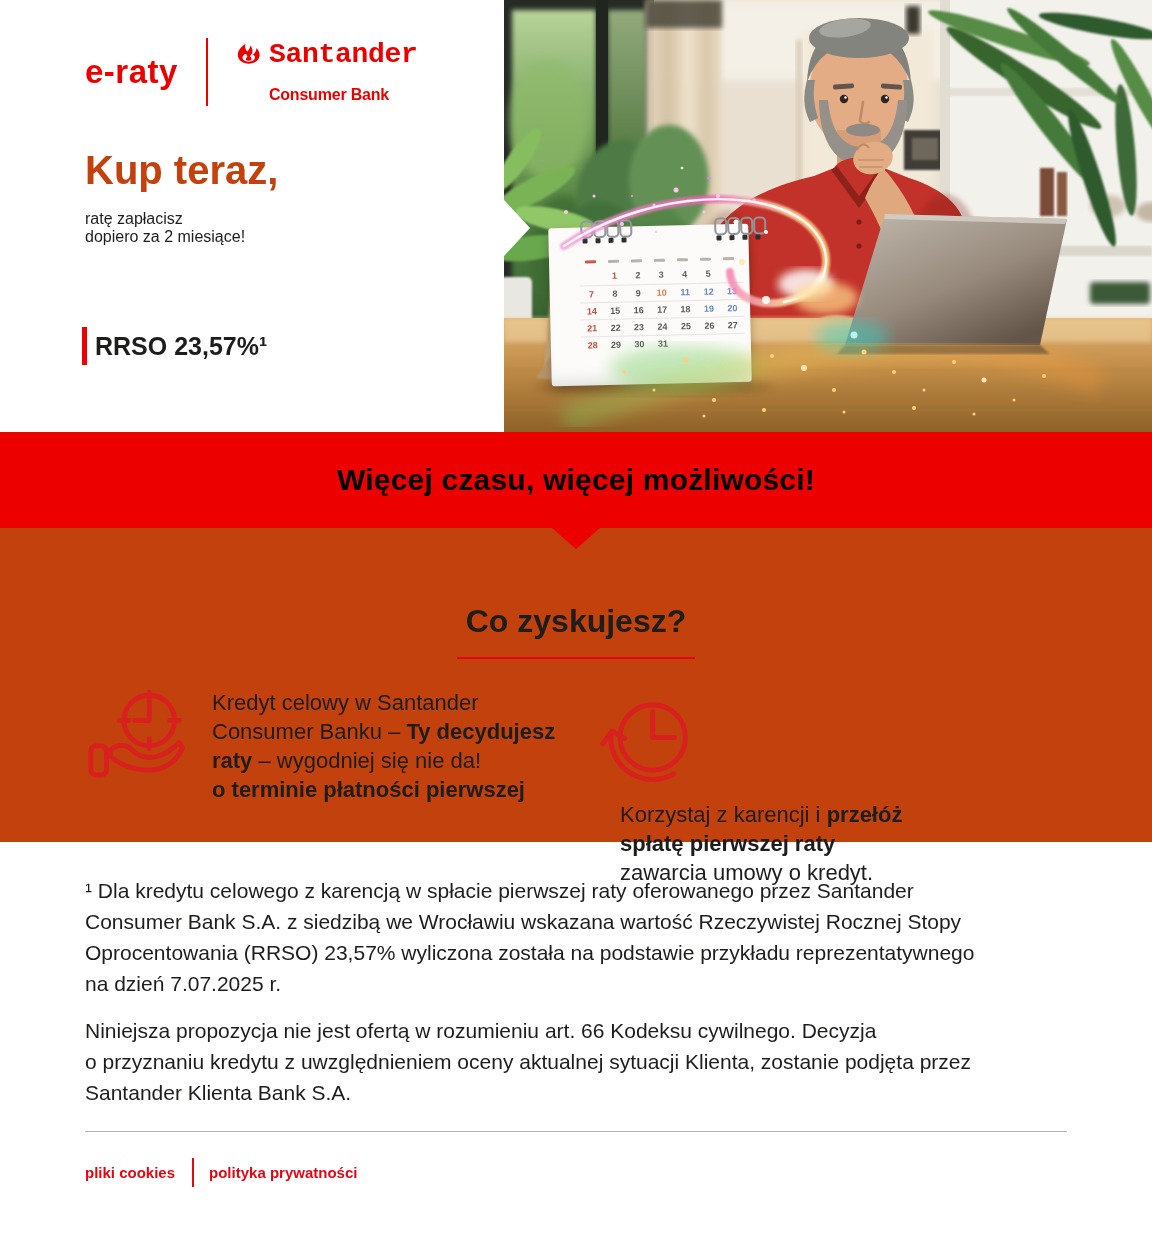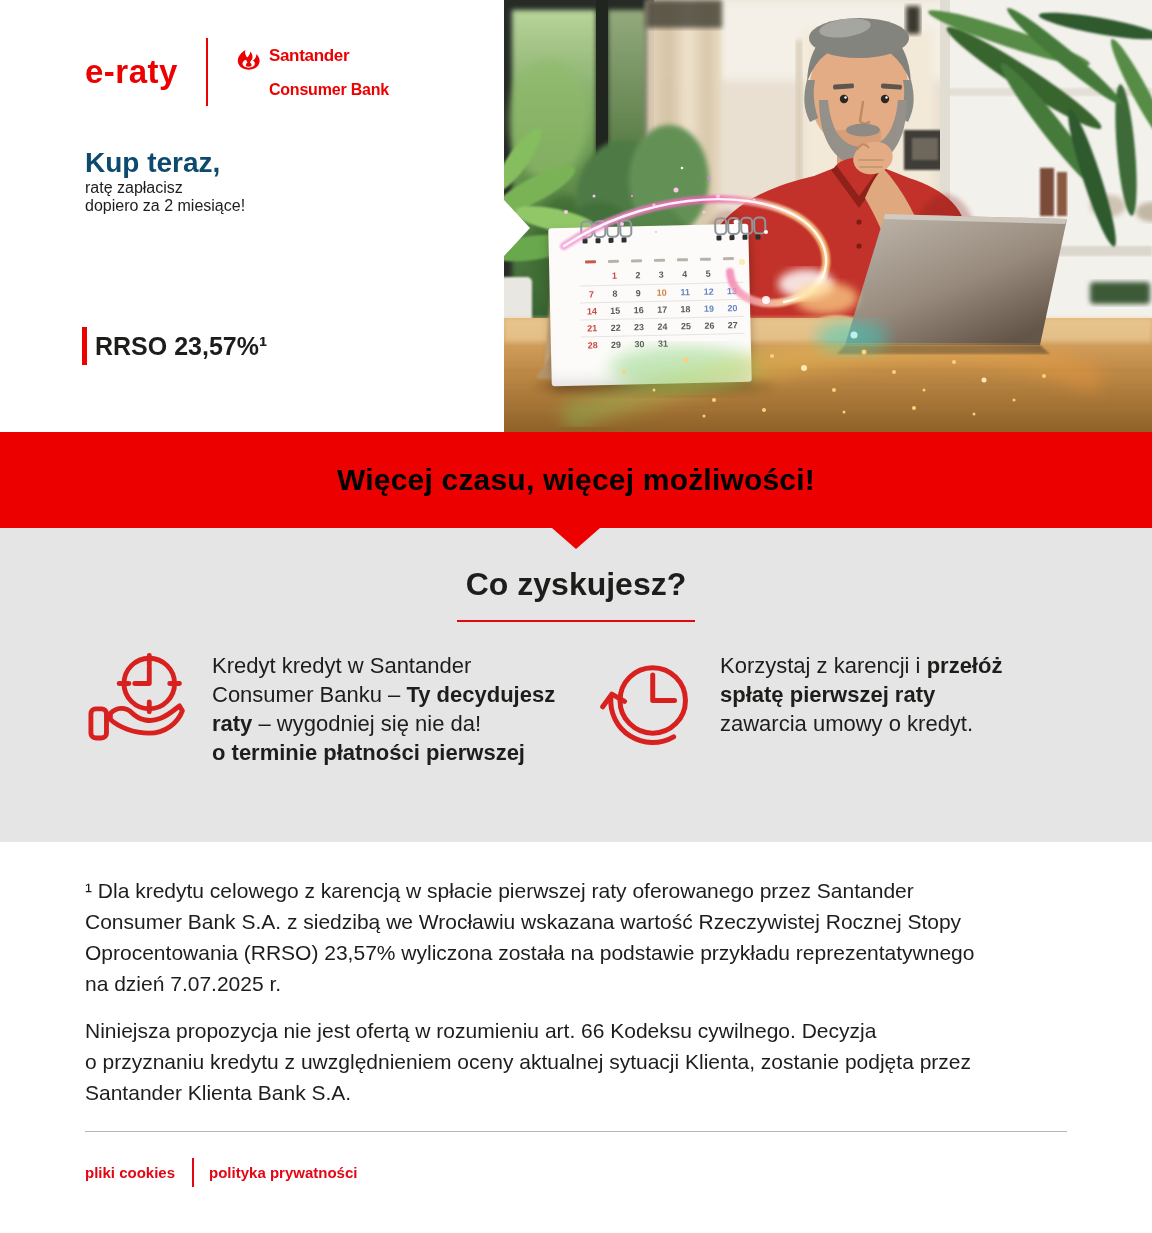--- a/index.html
+++ b/index.html
@@ -7,25 +7,25 @@
         font-family:"Liberation Sans",sans-serif;color:#1d1d1b;}
 
   
   .hero{position:relative;height:432px;background:#fff;}
   .logo-row{position:absolute;left:85px;top:38px;display:flex;align-items:center;}
   .eraty{font-size:33px;font-weight:bold;color:#ec0000;letter-spacing:.5px;cursor:pointer;}
   .logo-divider{width:2px;height:68px;background:#ec0000;margin:0 27px 0 28px;}
   .santander{display:flex;align-items:flex-start;cursor:pointer;}
   .flame{width:28px;height:24px;margin:3px 6px 0 0;}
   .sant-text{display:flex;flex-direction:column;line-height:1;}
-  .sant-name{font-size:17px;font-weight:bold;color:#ec0000;letter-spacing:-.3px;}
+  .sant-name{font-size:28px;font-weight:bold;color:#ec0000;letter-spacing:-.3px;font-family:Liberation Mono, monospace;}
   .sant-sub{font-size:16px;font-weight:bold;color:#ec0000;margin-top:18px;letter-spacing:-.2px;}
 
   .headline{position:absolute;left:85px;top:148px;}
-  .headline .accent{font-size:28px;font-weight:bold;color:#0c4a6e;line-height:1.1;margin-bottom:0;}
+  .headline .accent{font-size:40px;font-weight:bold;color:#c2410c;line-height:1.1;margin-bottom:18px;}
   .rrso{position:absolute;left:82px;top:327px;display:flex;align-items:center;
         border-left:5px solid #ec0000;padding-left:8px;height:38px;
         font-size:25px;font-weight:bold;color:#1d1d1b;}
 
   
   .photo{position:absolute;left:504px;top:0;width:648px;height:432px;overflow:hidden;background:#e9e0d2;}
   .photo svg{display:block;}
   .fx,.scene{position:absolute;left:0;top:0;}
   .notch{position:absolute;left:0;top:200px;width:0;height:0;
          border-top:28px solid transparent;border-bottom:28px solid transparent;border-left:26px solid #fff;}
@@ -46,27 +46,27 @@
   .cal-cell.blue{color:#6787c2;}
   .cal-cell.orange{color:#d2823f;}
 
   
   .banner{position:relative;height:96px;background:#ec0000;display:flex;align-items:center;justify-content:center;}
   .banner-text{color:#000000;font-size:30px;font-weight:bold;letter-spacing:.2px;}
   .banner-arrow{position:absolute;left:50%;top:96px;transform:translateX(-50%);width:0;height:0;
                 border-left:24px solid transparent;border-right:24px solid transparent;border-top:21px solid #ec0000;}
 
   
-  .benefits{background:#e5e5e5;height:314px;box-sizing:border-box;padding-top:38px;}
+  .benefits{background:#c2410c;height:314px;box-sizing:border-box;padding-top:75px;}
   .benefits h2{margin:0;text-align:center;font-size:32px;font-weight:bold;color:#1d1d1b;}
   .h2-underline{width:238px;height:2px;background:#e30613;margin:17px auto 0;}
   .benefit-row{display:flex;align-items:flex-start;padding:29px 0 0 88px;}
   .benefit{display:flex;align-items:flex-start;}
   .benefit.first{width:472px;}
-  .benefit.second{margin-left:40px;}
+  .benefit.second{margin-left:40px;flex-direction:column;}
   .icon-box{flex:none;}
   .benefit-text{font-size:22px;line-height:29px;color:#1d1d1b;}
   .benefit.first .benefit-text{margin-left:17px;width:348px;}
   .benefit.second .benefit-text{margin-left:20px;width:312px;}
   .seg-line{white-space:nowrap;}
 
   
   .legal{padding:33px 85px 0;font-size:21px;line-height:31px;color:#1d1d1b;}
   .legal .p2{margin-top:16px;}
 
@@ -410,21 +410,21 @@
             <g stroke="#d8201f" stroke-width="5" fill="none" stroke-linecap="round" stroke-linejoin="round">
               <circle cx="63" cy="31" r="26"></circle>
               <path d="M63,2 V12 M63,50 V60 M32,31 H42 M84,31 H94"></path>
               <path d="M63,31 L63,14 M63,31 L48,31"></path>
               <rect x="3" y="57" width="16" height="30" rx="5"></rect>
               <path d="M23,62 C29,55 39,55 45,61 C53,69 64,71 74,67 C82,64 89,58 94,54 L97,59 C92,72 79,82 63,82 C47,82 32,76 23,68 Z"></path>
             </g>
           </svg>
         </div>
         <div class="benefit-text">
-            <div class="seg-line"><span>Kredyt kredyt w Santander</span></div>
+            <div class="seg-line"><span>Kredyt celowy w Santander</span></div>
             <div class="seg-line"><span>Consumer Banku – </span><span style="font-weight: bold;">Ty decydujesz</span></div>
             <div class="seg-line"><span style="font-weight: bold;">raty</span><span> – wygodniej się nie da!</span></div>
             <div class="seg-line"><span style="font-weight: bold;">o terminie płatności pierwszej</span></div>
           </div>
       </div>
 
       <div class="benefit second">
         <div class="icon-box">
           <svg width="100" height="108" viewBox="0 0 110 110">
             <g stroke="#d8201f" stroke-width="5.5" fill="none" stroke-linecap="round" stroke-linejoin="round">

